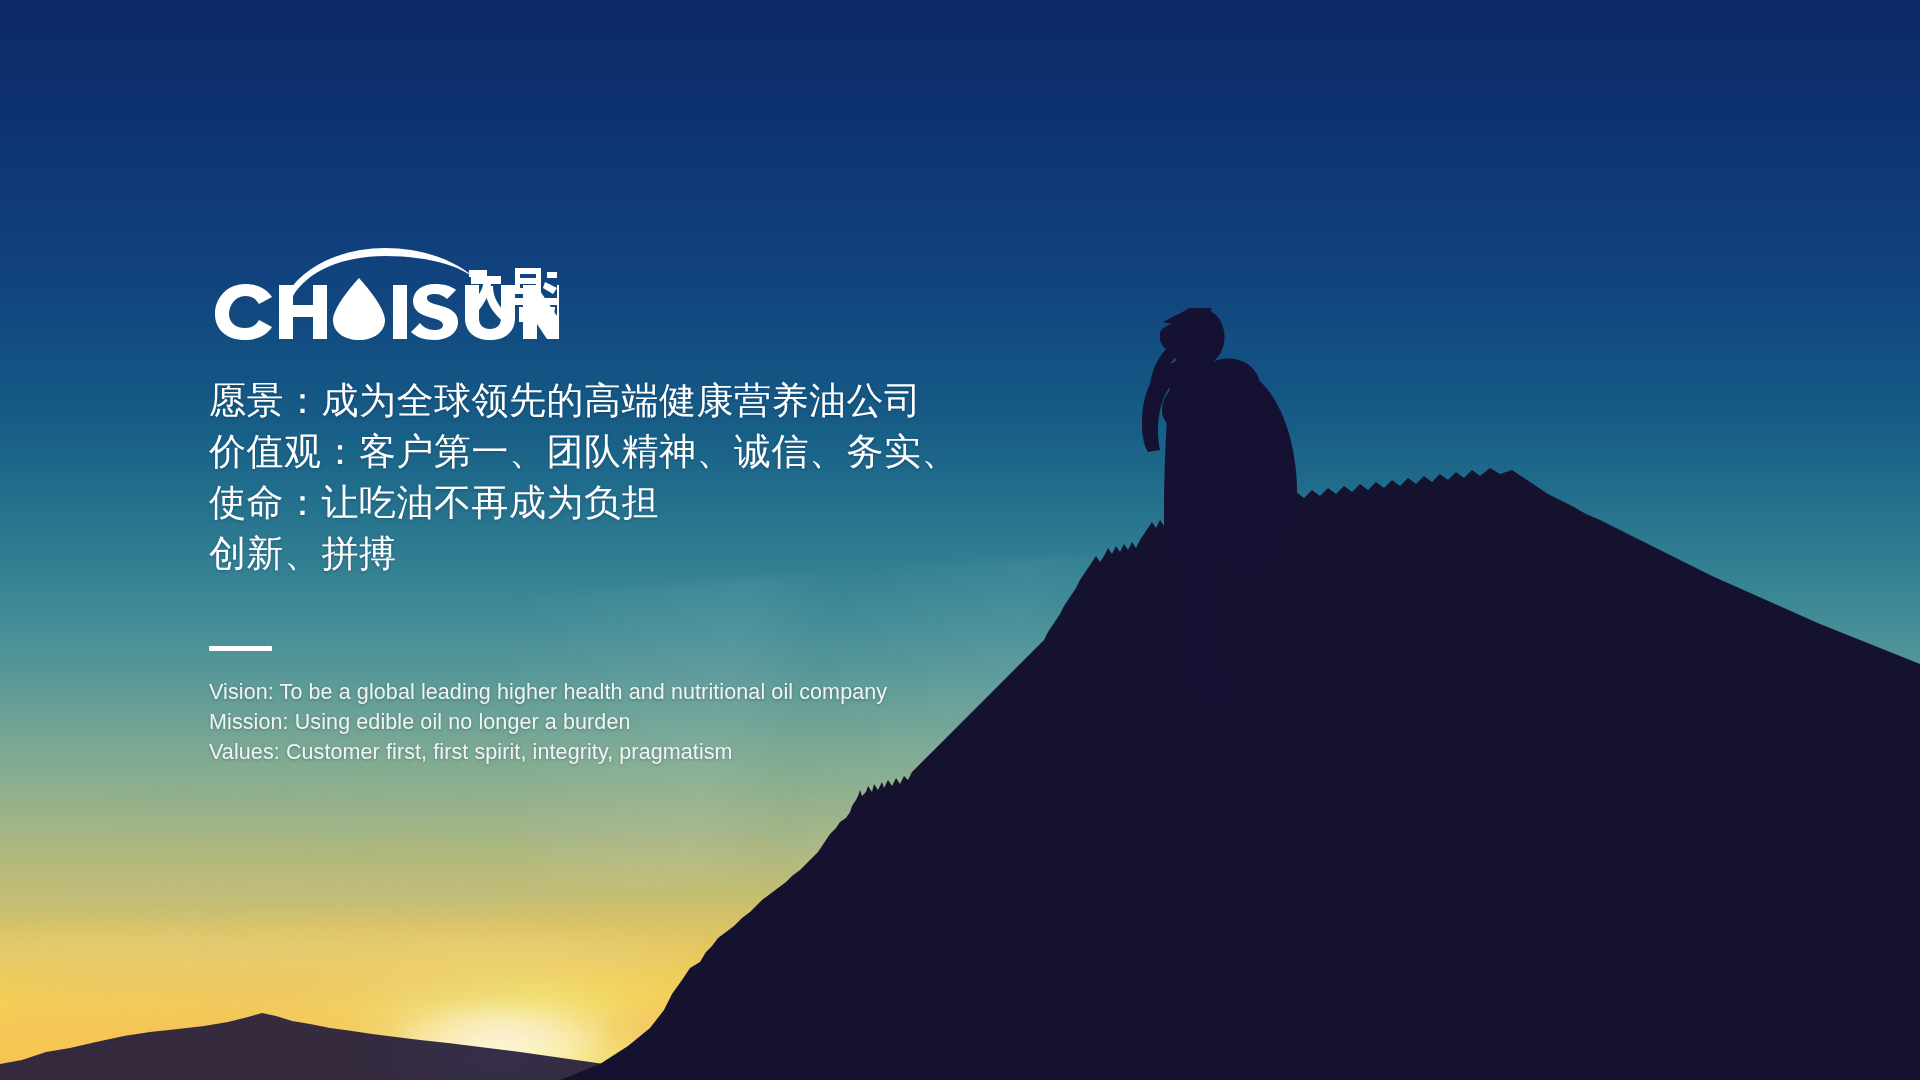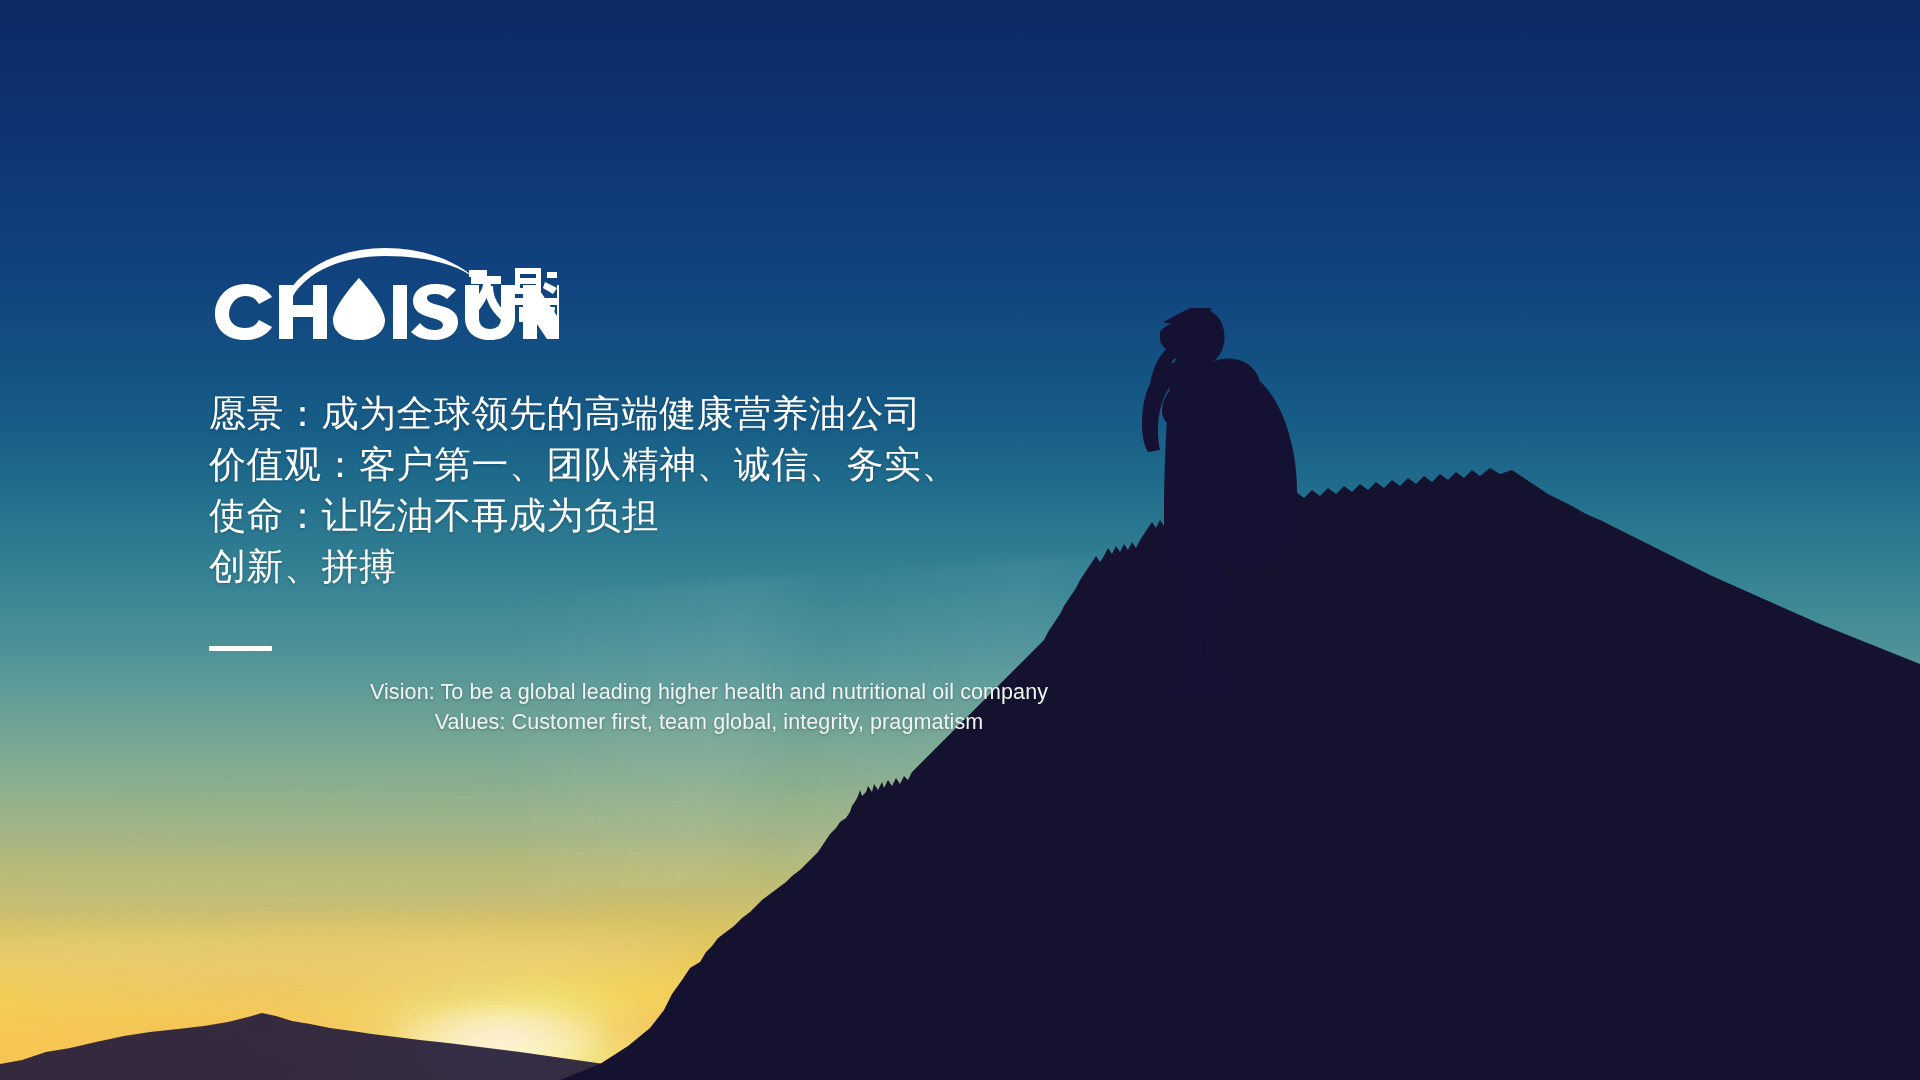--- a/index.html
+++ b/index.html
@@ -108,21 +108,21 @@
   .logo-block {
     position:absolute;
     left:209px; top:248px;
     width:350px; height:92px;
   }
   .logo-svg { display:block; width:350px; height:92px; }
 
   
   .cn-block {
     position:absolute;
-    left:209px; top:388px;
+    left:209px; top:375px;
     width:1000px;
   }
   .cn-line {
     color:#ffffff;
     font-size:37px;
     line-height:51px;
     font-weight:300;
     letter-spacing:0.5px;
     white-space:nowrap;
     text-shadow:0 1px 3px rgba(0,30,60,0.30);
@@ -135,21 +135,20 @@
     width:63px; height:5px;
     background:#ffffff;
     border-radius:1px;
   }
 
   
   .en-block {
     position:absolute;
     left:209px; top:677px;
     width:1000px;
-    text-align:center;
   }
   .en-line {
     color:#f2f5f3;
     font-size:21.5px;
     line-height:30px;
     font-weight:400;
     letter-spacing:0.1px;
     white-space:nowrap;
     text-shadow:0 1px 3px rgba(0,40,60,0.32);
   }
@@ -346,16 +345,17 @@
     <div class="cn-line">愿景：成为全球领先的高端健康营养油公司</div>
     <div class="cn-line">价值观：客户第一、团队精神、诚信、务实、</div>
     <div class="cn-line">使命：让吃油不再成为负担</div>
     <div class="cn-line">创新、拼搏</div>
   </div>
 
   <div class="divider"></div>
 
   <div class="en-block">
     <div class="en-line">Vision: To be a global leading higher health and nutritional oil company</div>
-    <div class="en-line">Values: Customer first, team global, integrity, pragmatism</div>
+    <div class="en-line">Mission: Using edible oil no longer a burden</div>
+    <div class="en-line">Values: Customer first, first spirit, integrity, pragmatism</div>
   </div>
 
 </div>
 
 </body></html>

